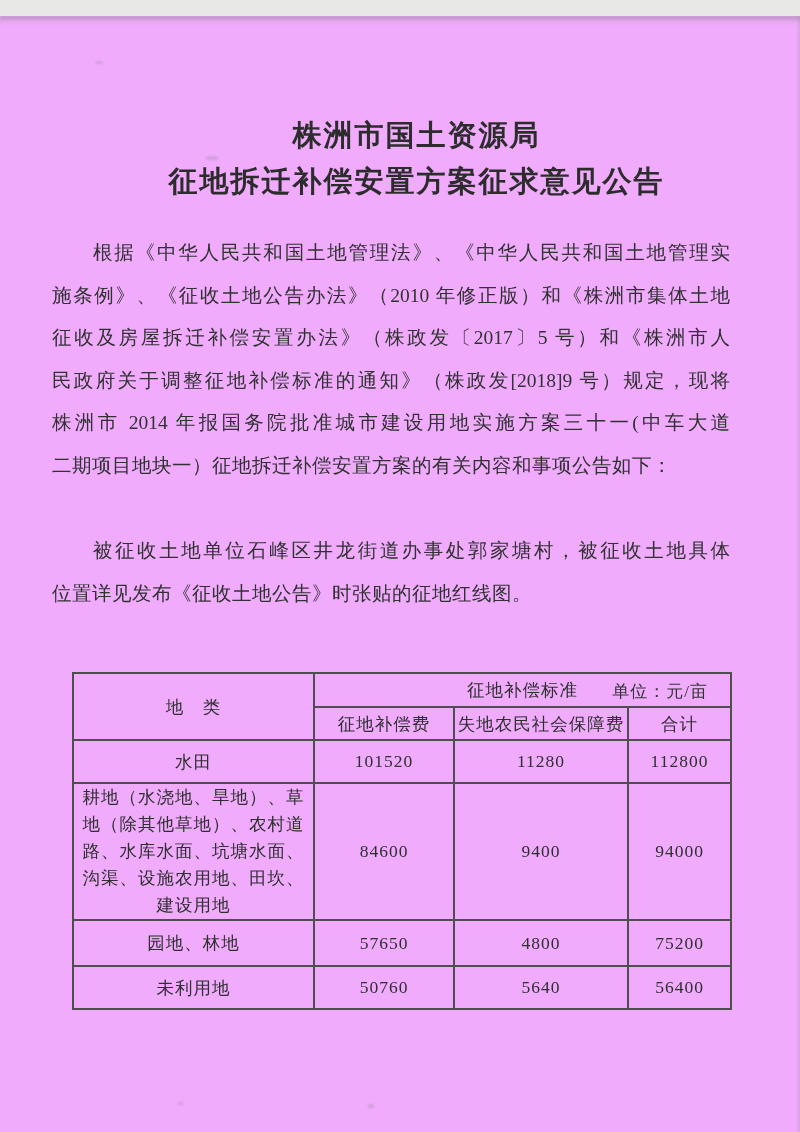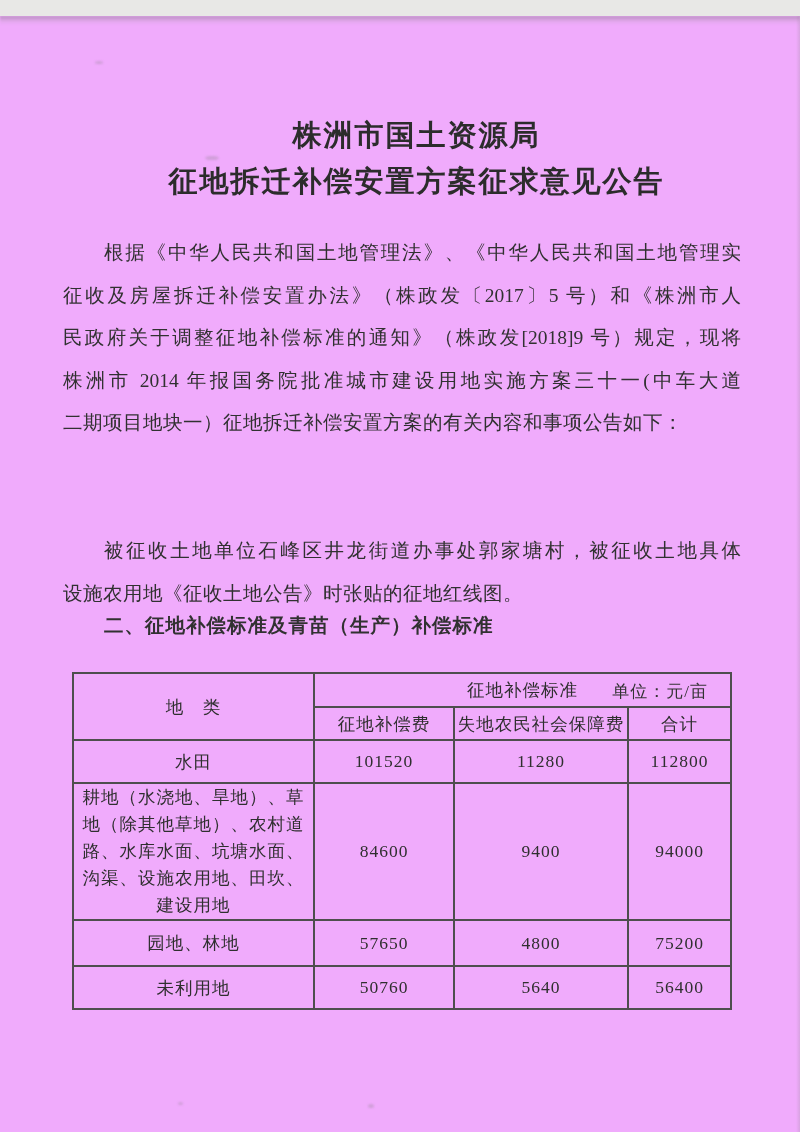--- a/index.html
+++ b/index.html
@@ -13,21 +13,21 @@
   .scan-top{position:absolute;top:0;left:0;right:0;height:9px;
     background:linear-gradient(180deg,rgba(105,105,105,.42),rgba(150,150,150,.16) 55%,rgba(0,0,0,0));
     filter:blur(1px);}
   .scan-right{position:absolute;top:0;right:0;bottom:0;width:4px;
     background:linear-gradient(270deg,rgba(130,130,130,.22),rgba(0,0,0,0));}
   .speck{position:absolute;background:rgba(125,125,125,.28);border-radius:50%;filter:blur(1px);}
 
   .title-block{position:absolute;top:96px;left:63px;width:707px;
     text-align:center;font-weight:700;font-size:29px;line-height:46px;letter-spacing:2px;color:#2c2c2c;}
 
-  .bodyblock{position:absolute;left:63px;width:678px;}
+  .bodyblock{position:absolute;left:52px;width:678px;}
   .line{height:42.6px;line-height:42.6px;font-size:19.5px;letter-spacing:.5px;white-space:nowrap;}
   .fill{white-space:normal;text-align:justify;text-align-last:justify;text-justify:inter-character;letter-spacing:0;}
   .indent{text-indent:41px;}
   .heading{font-weight:700;letter-spacing:1px;}
 
   .unit-label{position:absolute;top:664px;right:92px;font-size:17px;letter-spacing:1px;color:#333;}
 
   table.ztable{position:absolute;top:656px;left:72px;width:658px;
     border-collapse:collapse;table-layout:fixed;}
   table.ztable td{border:2px solid #4e4e4e;text-align:center;vertical-align:middle;
@@ -50,35 +50,33 @@
   <div class="speck" style="left:368px;top:1088px;width:6px;height:4px;"></div>
   <div class="speck" style="left:178px;top:1086px;width:5px;height:3px;"></div>
 
   <div class="title-block">
     <div>株洲市国土资源局</div>
     <div>征地拆迁补偿安置方案征求意见公告</div>
   </div>
 
   <div class="bodyblock" style="top:216px;">
     <div class="line fill indent">根据《中华人民共和国土地管理法》、《中华人民共和国土地管理实</div>
+    <div class="line fill">施条例》、《征收土地公告办法》（2010 年修正版）和《株洲市集体土地</div>
     <div class="line fill">征收及房屋拆迁补偿安置办法》（株政发〔2017〕5 号）和《株洲市人</div>
     <div class="line fill">民政府关于调整征地补偿标准的通知》（株政发[2018]9 号）规定，现将</div>
     <div class="line fill">株洲市 2014 年报国务院批准城市建设用地实施方案三十一(中车大道</div>
     <div class="line">二期项目地块一）征地拆迁补偿安置方案的有关内容和事项公告如下：</div>
   </div>
 
 
   <div class="bodyblock" style="top:514px;">
     <div class="line fill indent">被征收土地单位石峰区井龙街道办事处郭家塘村，被征收土地具体</div>
-    <div class="line">设施农用地《征收土地公告》时张贴的征地红线图。</div>
+    <div class="line">位置详见发布《征收土地公告》时张贴的征地红线图。</div>
   </div>
 
-  <div class="bodyblock" style="top:589px;">
-    <div class="line heading indent">二、征地补偿标准及青苗（生产）补偿标准</div>
-  </div>
 
   <div class="unit-label">单位：元/亩</div>
 
   <table class="ztable">
     <colgroup>
       <col style="width:241px;">
         <col style="width:140px;">
         <col style="width:174px;">
         <col style="width:103px;">
     </colgroup>

